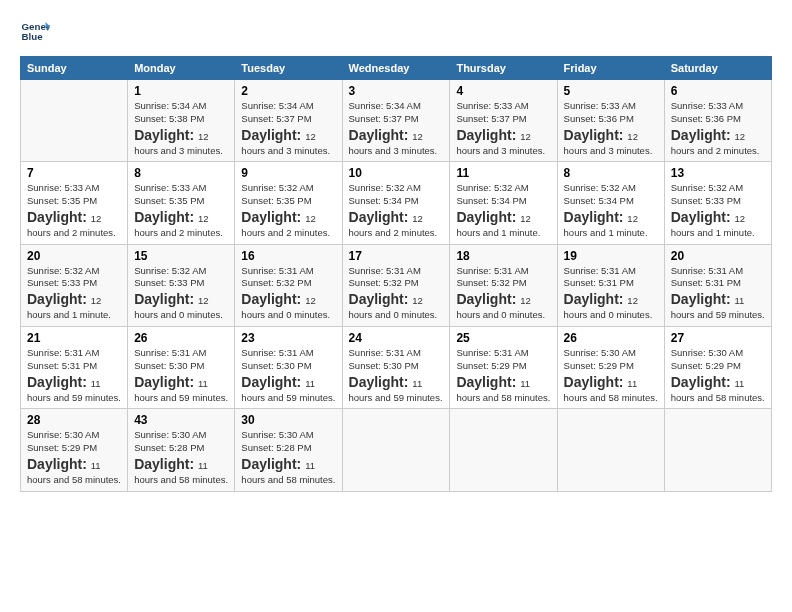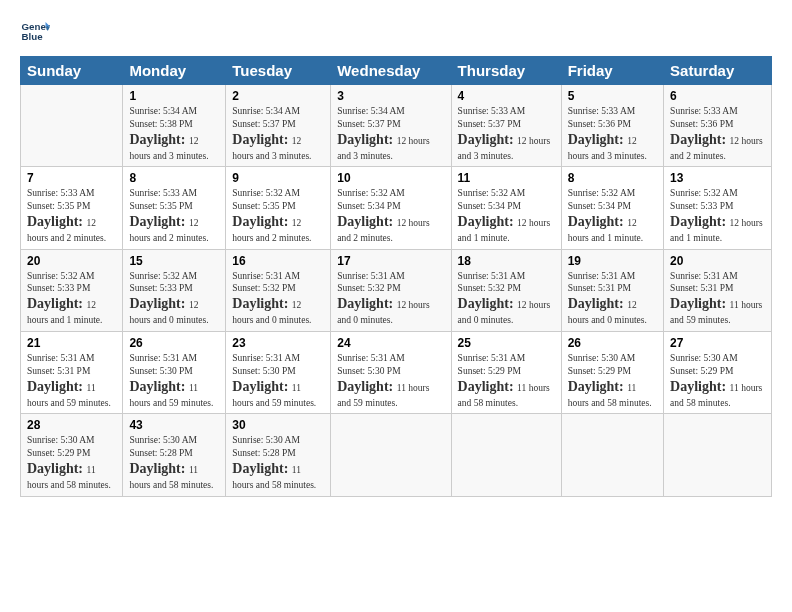--- a/index.html
+++ b/index.html
@@ -45,21 +45,21 @@
     table {
       width: 100%;
       border-collapse: collapse;
       font-size: 10.5px;
     }
     thead tr th {
       background: #2e6da4;
       color: #fff;
       padding: 5px 6px;
       text-align: left;
-      font-size: 15px;
+      font-size: 11px;
       font-weight: bold;
       border: 1px solid #2e6da4;
     }
     tbody tr td {
       border: 1px solid #ccc;
       padding: 4px 6px;
       vertical-align: top;
       background: #fff;
     }
     tbody tr:nth-child(odd) td {
@@ -67,21 +67,20 @@
     }
     .day-number {
       font-weight: bold;
       font-size: 12px;
       margin-bottom: 2px;
     }
     .day-detail {
       font-size: 9.5px;
       color: #333;
       line-height: 1.35;
-      font-family: Liberation Serif, serif;
     }
     .daylight-label {
       font-weight: bold;
       font-size: 14px;
     }
   </style>
 </head>
 <body>
 
 <div class="container">

